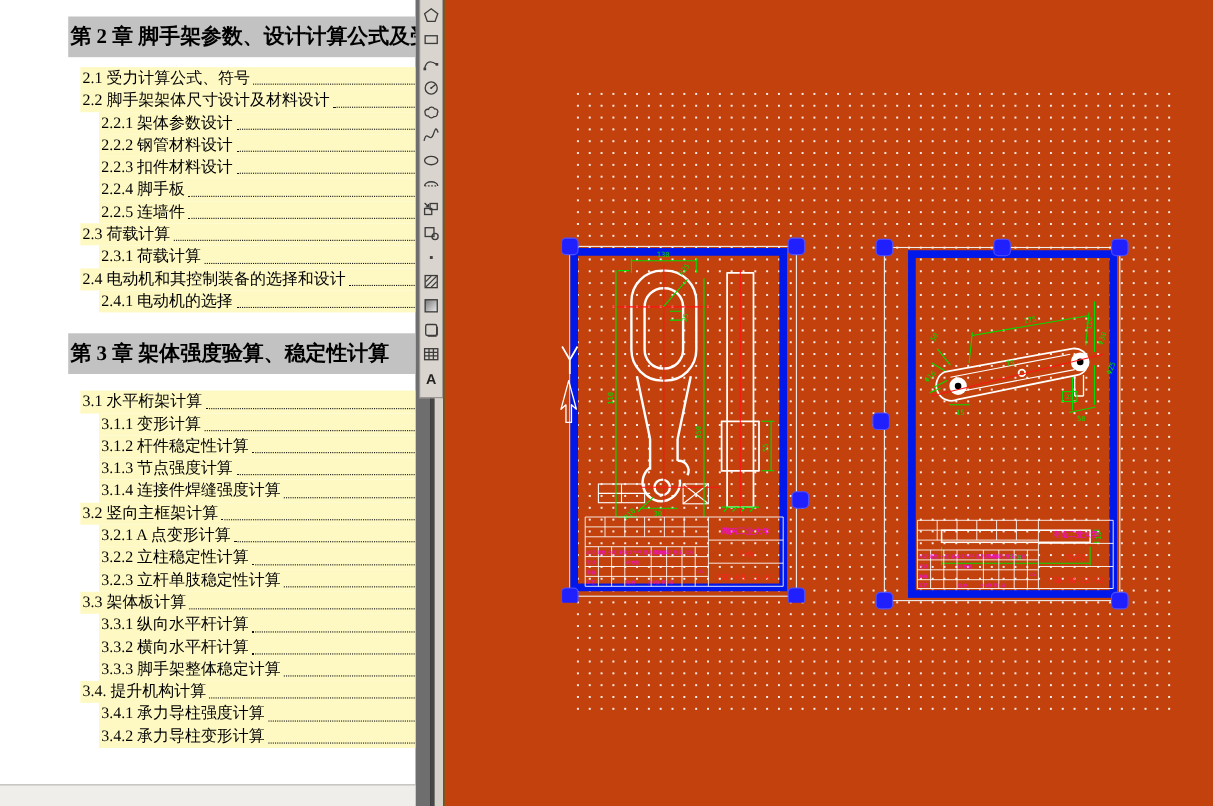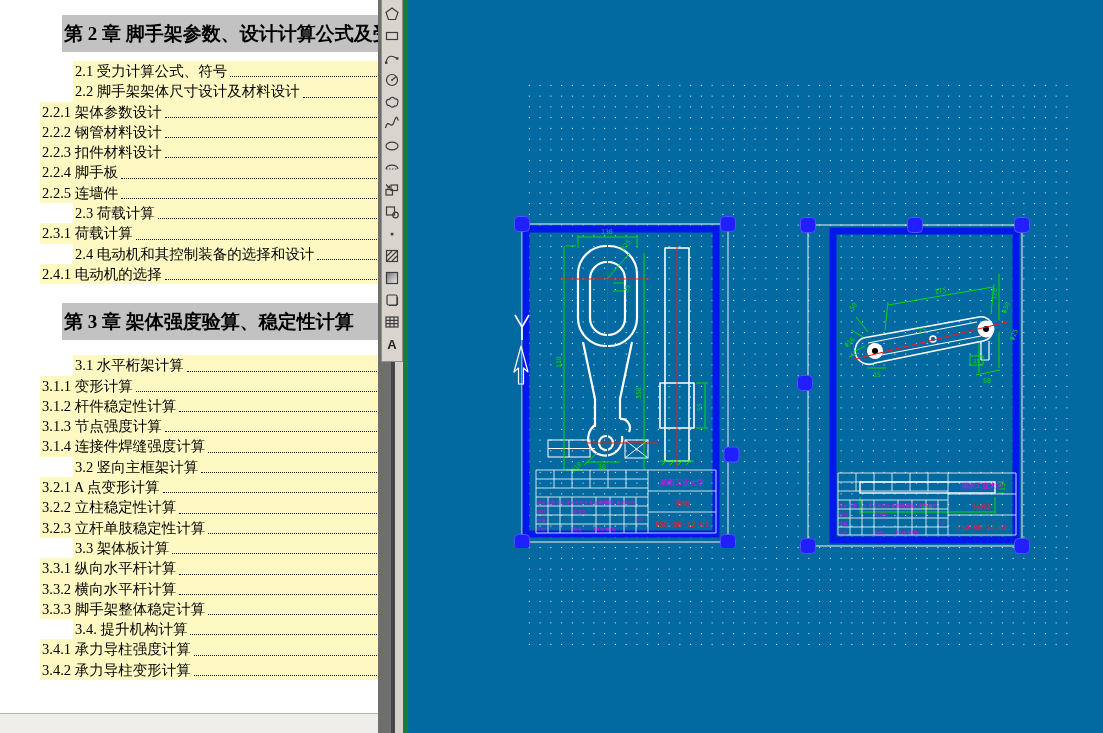--- a/index.html
+++ b/index.html
@@ -10,42 +10,42 @@
   .doc-pane { position:absolute; left:0; top:0; width:378px; height:733px; background:#fff;
               overflow:hidden; font-family:"Liberation Serif",serif; color:#000; }
   .toc { position:absolute; left:0; top:15px; right:0; }
   .toc-chapter { height:37px; line-height:37px; font-size:19px; font-weight:bold;
                  background:#c2c2c2; margin-left:62px; padding-left:2px;
                  display:flex; white-space:nowrap; overflow:hidden; margin-bottom:9px; }
   .toc-chapter.ch3 { margin-top:19px; margin-bottom:15px;flex-direction:column; }
   .toc-row { height:20.3px; line-height:20.3px; font-size:14.5px; background:#fef9c3;
              display:flex; white-space:nowrap; overflow:hidden; }
   .toc-row.lv1 { margin-left:73px; padding-left:2px; }
-  .toc-row.lv2 { margin-left:40px; padding-left:2px;justify-content:flex-end; }
+  .toc-row.lv2 { margin-left:90px; padding-left:2px;justify-content:flex-end; }
   .leader { flex:1; border-bottom:1.6px dotted #111; margin:0 1px 4px 3px; }
   .leader.bold-leader { border-bottom:2px dotted #111; margin-bottom:9px; }
   .doc-bottom { position:absolute; left:0; top:713px; width:378px; height:20px;
                 background:#f0eeeb; border-top:1px solid #b7b4ae; }
 
   
   .scroll-dark  { position:absolute; left:378px; top:0; width:13px; height:733px; background:#6e6e6e; }
   .scroll-line  { position:absolute; left:391px; top:0; width:4px;  height:733px; background:#474747; }
   .scroll-light { position:absolute; left:395px; top:0; width:8px;  height:733px; background:#d6d2cb; }
 
   
   .toolbar { position:absolute; left:381px; top:0; width:22px; height:362px;
              background:#d9d5ce; border:1px solid #94908a; border-top:none;
              display:flex; flex-direction:column; align-items:center; padding-top:3px; }
   .tool { width:18px; height:22px; display:flex; align-items:center; justify-content:center; }
   .tool svg { display:block; }
   .tico { stroke:#3c3c3c; fill:none; stroke-width:1.2; }
 
   
-  .cad { position:absolute; left:403px; top:0; width:700px; height:733px; background:#0369a1;
-         border-left:5px solid #15803d; }
+  .cad { position:absolute; left:403px; top:0; width:700px; height:733px; background:#c2410c;
+         border-left:1px solid #15803d; }
   .grid { position:absolute; left:113px; top:77px; width:553px; height:574px;
           background-image:radial-gradient(circle,#ffffff 0.6px,transparent 0.95px);
           background-size:10.75px 10.75px; background-position:3px 3px; }
   .sheet { position:absolute; }
 
   .wline  { fill:none; stroke:#f0f0f0; stroke-width:1; }
   .bframe { fill:none; stroke:#0018ea; stroke-width:7; }
   .grip   { fill:#2020ff; stroke:#5050ff; stroke-width:1; }
   .wstroke{ fill:none; stroke:#fff; stroke-width:2.2; stroke-linejoin:round; }
   .wmid   { fill:none; stroke:#fff; stroke-width:1.6; stroke-linejoin:round; }

